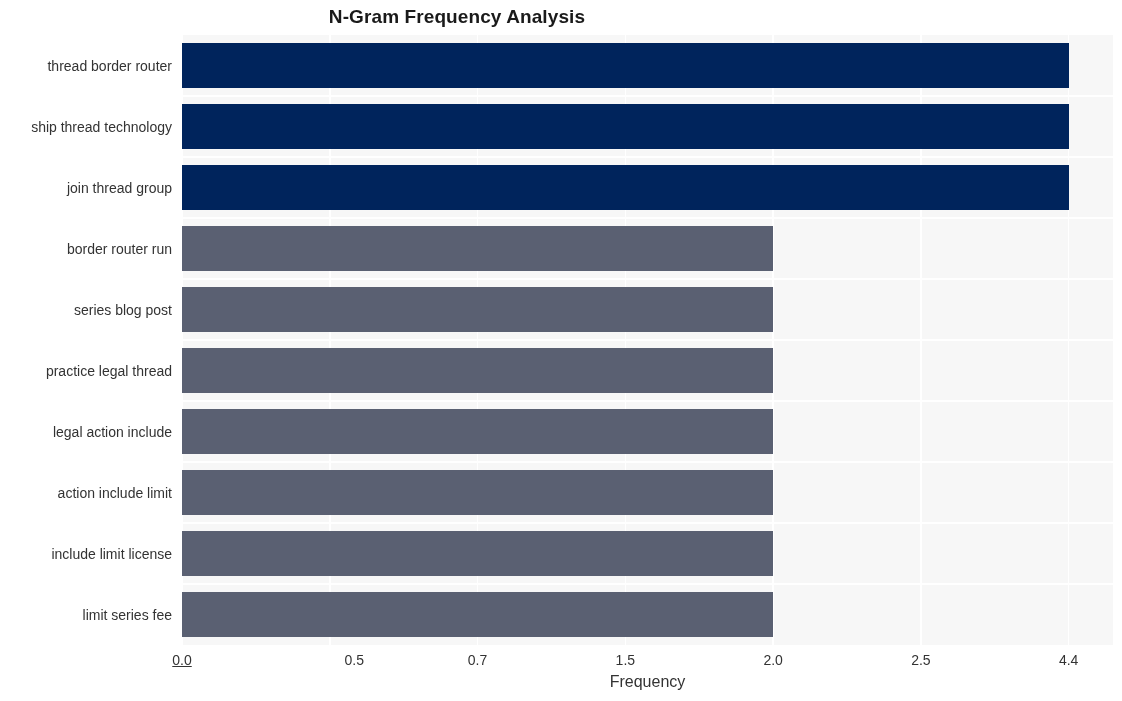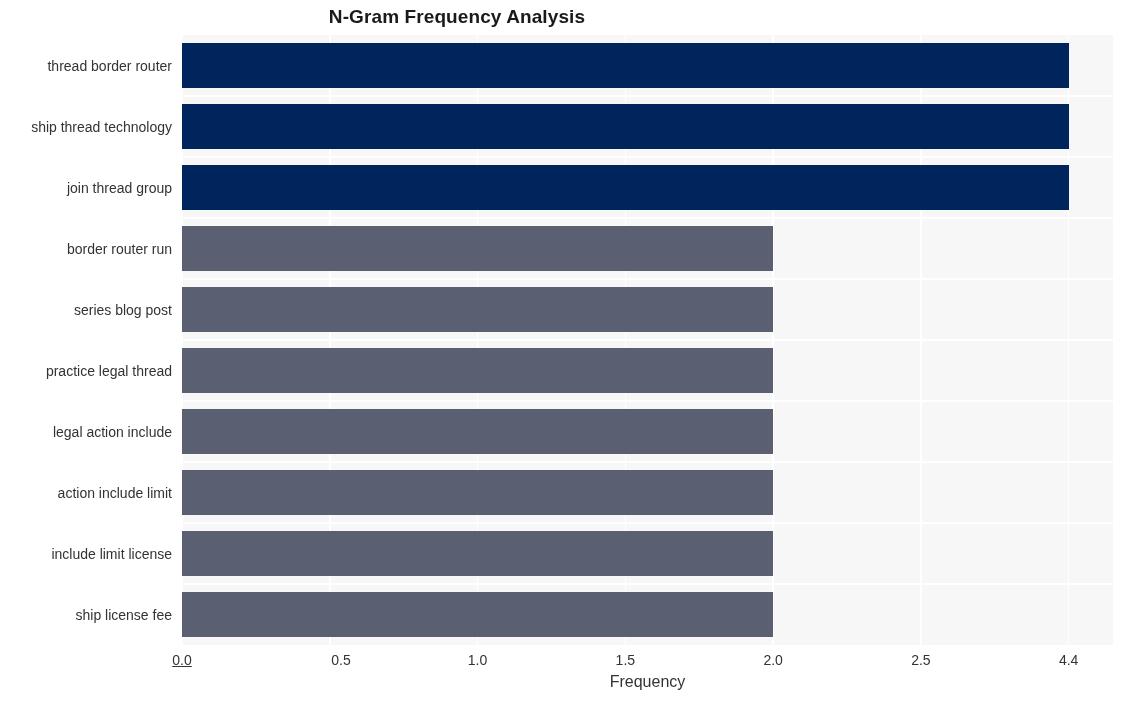--- a/index.html
+++ b/index.html
@@ -129,21 +129,21 @@
   <div id="y-axis">
       <div class="ytick" style="top: 22.5px;">thread border router</div>
       <div class="ytick" style="top: 83.5px;">ship thread technology</div>
       <div class="ytick" style="top: 144.5px;">join thread group</div>
       <div class="ytick" style="top: 205.5px;">border router run</div>
       <div class="ytick" style="top: 266.5px;">series blog post</div>
       <div class="ytick" style="top: 327.5px;">practice legal thread</div>
       <div class="ytick" style="top: 388.5px;">legal action include</div>
       <div class="ytick" style="top: 449.5px;">action include limit</div>
       <div class="ytick" style="top: 510.5px;">include limit license</div>
-      <div class="ytick" style="top: 571.5px;">ship license fee</div>
+      <div class="ytick" style="top: 571.5px;">limit series fee</div>
     </div>
 
   <div id="plot-area">
     <div id="grid-layer">
         <div class="vgrid" style="left: -0.75px;"></div>
         <div class="vgrid" style="left: 147.028px;"></div>
         <div class="vgrid" style="left: 294.806px;"></div>
         <div class="vgrid" style="left: 442.583px;"></div>
         <div class="vgrid" style="left: 590.361px;"></div>
         <div class="vgrid" style="left: 738.139px;"></div>
@@ -167,22 +167,22 @@
         <div class="bar" title="practice ship thread: 2" style="top: 313px; width: 591.111px; background: rgb(90, 96, 114);"></div>
         <div class="bar" title="legal action include: 2" style="top: 374px; width: 591.111px; background: rgb(90, 96, 114);"></div>
         <div class="bar" title="action include limit: 2" style="top: 435px; width: 591.111px; background: rgb(90, 96, 114);"></div>
         <div class="bar" title="include limit license: 2" style="top: 496px; width: 591.111px; background: rgb(90, 96, 114);"></div>
         <div class="bar" title="limit license fee: 2" style="top: 557px; width: 591.111px; background: rgb(90, 96, 114);"></div>
       </div>
   </div>
 
   <div id="x-axis">
       <div class="xtick" style="left: 182px; text-decoration: underline;">0.0</div>
-      <div class="xtick" style="left: 341px;">0.5</div>
-      <div class="xtick" style="left: 477.556px;">1.0</div>
+      <div class="xtick" style="left: 324px; text-align: right;">0.5</div>
+      <div class="xtick" style="left: 477.556px;">0.7</div>
       <div class="xtick" style="left: 625.333px;">1.5</div>
       <div class="xtick" style="left: 773.111px;">2.0</div>
       <div class="xtick" style="left: 920.889px;">2.5</div>
       <div class="xtick" style="left: 1068.67px;">4.4</div>
     </div>
 
   <div id="x-axis-label">Frequency</div>
 
 </div>
 

